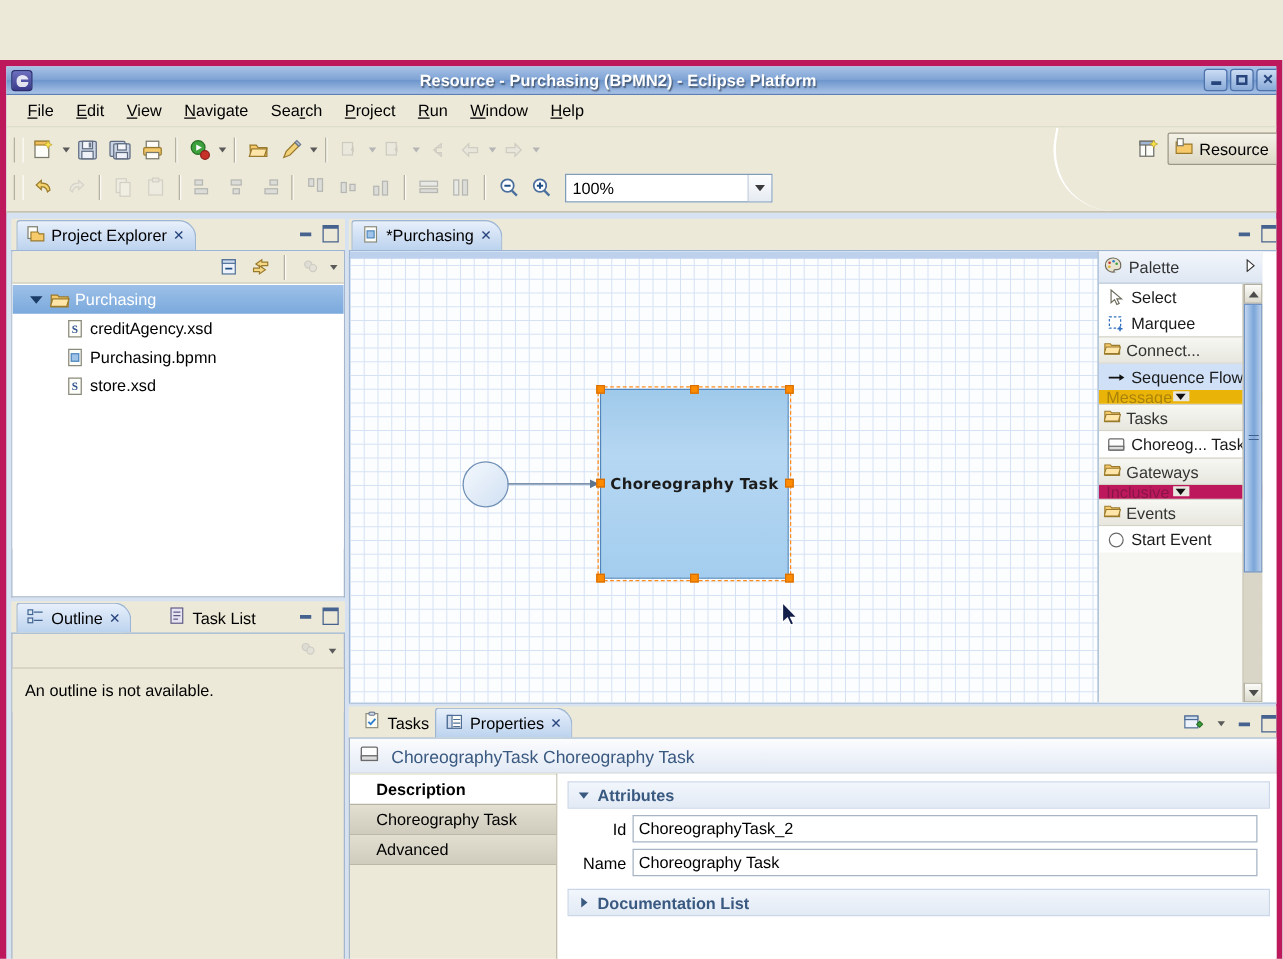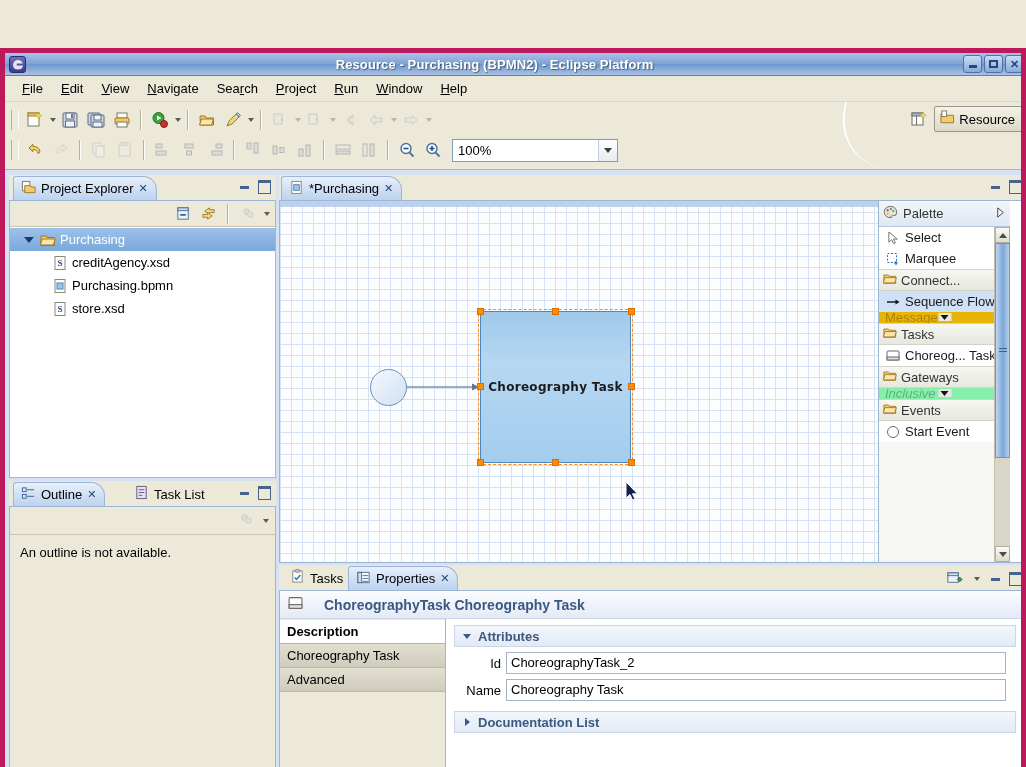--- a/index.html
+++ b/index.html
@@ -270,29 +270,29 @@
     border: 1px solid #6f93c4;
     display: flex; align-items: center; justify-content: center;
   }
   .sthumb .grp { width: 8px; height: 6px;
     background: repeating-linear-gradient(to bottom,#3f608e 0 1px,transparent 1px 3px); }
 
   
   #props { left: 274px; top: 512px; width: 748px; height: 214px; }
   #props .vbody { height: 189px; background: #ece9d8; }
   #props .ptitle {
-    height: 28px; display: flex; align-items: center; gap: 21px; padding-left: 8px;
+    height: 28px; display: flex; align-items: center; gap: 10px; padding-left: 8px;
     background: linear-gradient(to bottom,#fbfcfe,#e3eaf5);
     border-bottom: 1px solid #cdd6e4;
-    font-size: 14px; font-weight: bold; color: #3a5980;
+    font-size: 14px; font-weight: normal; color: #3a5980;
   }
   #props .pcontent { display: flex; height: 160px; background: #fff; }
   #props .ptabs { width: 166px; background: #ece9d8; border-right: 1px solid #b7b3a2; padding-top: 1px; }
   .ptab {
-    height: 24px; display: flex; align-items: center; padding-left: 7px;
+    height: 24px; display: flex; align-items: center; padding-left: 21px;
     font-size: 13px; color: #000;
     background: linear-gradient(to bottom,#e2dfd0,#cfccbd);
     border-bottom: 1px solid #bcb8a8;
   }
   .ptab.active { background: #ffffff; font-weight: bold; border-bottom: 1px solid #b7b3a2; }
   #props .pform { flex: 1; background: #fff; padding: 6px 10px 0 8px; }
   .section {
     background: linear-gradient(to bottom,#f2f6fc,#e2eaf5);
     border: 1px solid #cbd7e8;
     height: 22px; display: flex; align-items: center; gap: 6px; padding-left: 7px;
@@ -833,21 +833,21 @@
           <div class="pdrawer">
             <span>
               <svg width="14" height="13" viewBox="0 0 16 14">
                 <path d="M1 3 h5 l1.2 1.5 h7.3 v8 h-13.5 z" fill="#f6c96a" stroke="#9a7a2c"></path>
                 <path d="M2.2 6 h13 l-1.8 6 h-13 z" fill="#ffe6a8" stroke="#9a7a2c"></path>
               </svg>
             </span>
             <span class="pdname">Gateways</span>
             <span class="pdpin">«</span>
           </div>
-          <div style="position:relative;height:11px;overflow:hidden;background:#86efac;font-style:italic;">
+          <div style="position:relative;height:11px;overflow:hidden;background:#be185d;">
             <div style="opacity:.3;font-size:13px;padding-left:6px;line-height:11px;color:#111;">Inclusive</div>
             <div class="pcollapse" style="top:1px;"></div>
           </div>
 
           <div class="pdrawer">
             <span>
               <svg width="14" height="13" viewBox="0 0 16 14">
                 <path d="M1 3 h5 l1.2 1.5 h7.3 v8 h-13.5 z" fill="#f6c96a" stroke="#9a7a2c"></path>
                 <path d="M2.2 6 h13 l-1.8 6 h-13 z" fill="#ffe6a8" stroke="#9a7a2c"></path>
               </svg>

